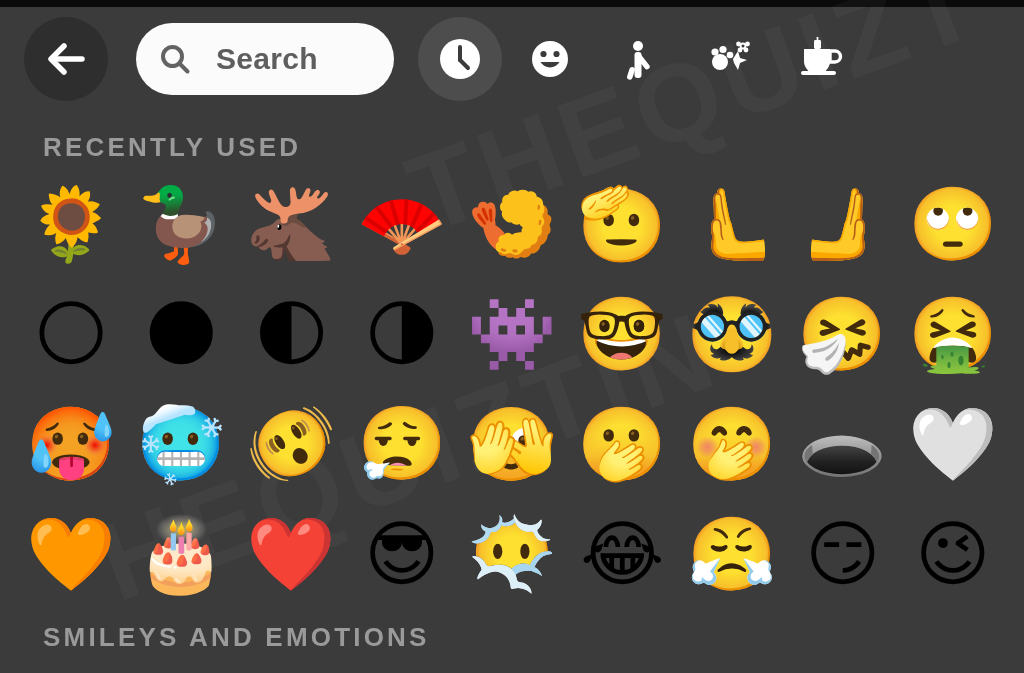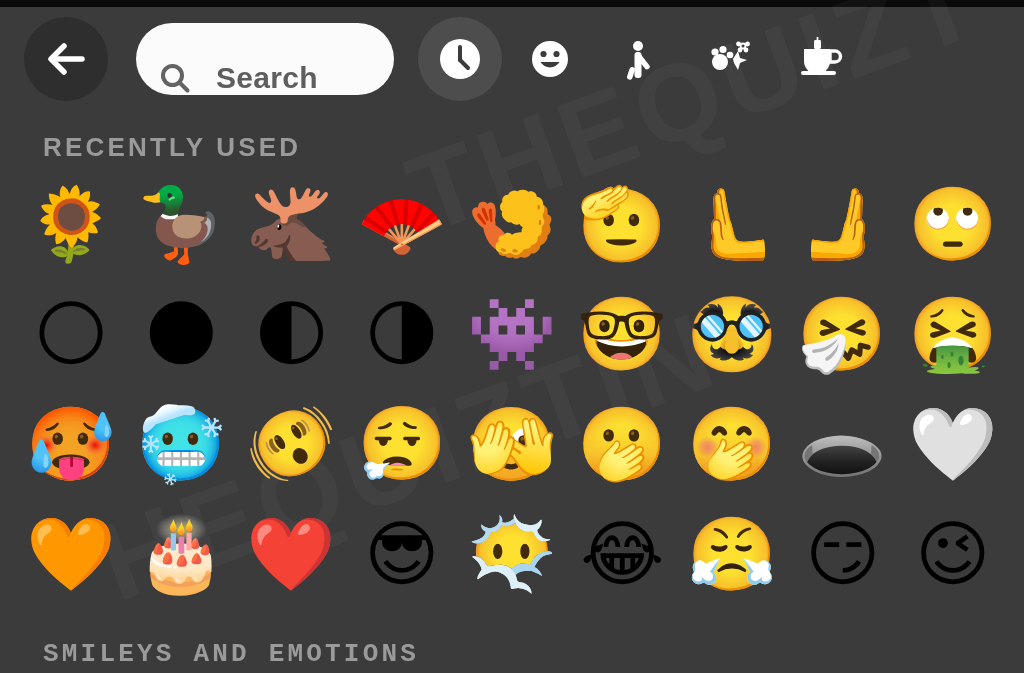--- a/index.html
+++ b/index.html
@@ -83,21 +83,21 @@
     flex: 0 0 auto;
   }
 
   .search-pill {
     margin-left: 28px;
     width: 258px;
     height: 72px;
     border-radius: 36px;
     background: #fbfbfb;
     display: flex;
-    align-items: flex-end;
+    align-items: center;
     flex: 0 0 auto;
     cursor: text;
     padding: 0 22px;
     box-sizing: border-box;
   }
   .search-pill svg { display: block; flex: 0 0 auto; }
   .search-placeholder {
     margin-left: 24px;
     color: #5e5e5e;
     font-size: 30px;
@@ -159,22 +159,21 @@
   }
   .emoji-glyph {
     font-size: 72px;
     line-height: 1;
     font-family: "DejaVu Sans", "Liberation Sans", sans-serif;
   }
 
   .section-header.smileys {
     position: absolute;
     left: 0;
-    bottom: 4px;
-    font-family: Liberation Mono, monospace;
+    bottom: 20px;
   }
 </style>
 </head>
 <body>
 
 <div id="app">
 
   <div class="top-strip"></div>
 
   <div class="watermark">

